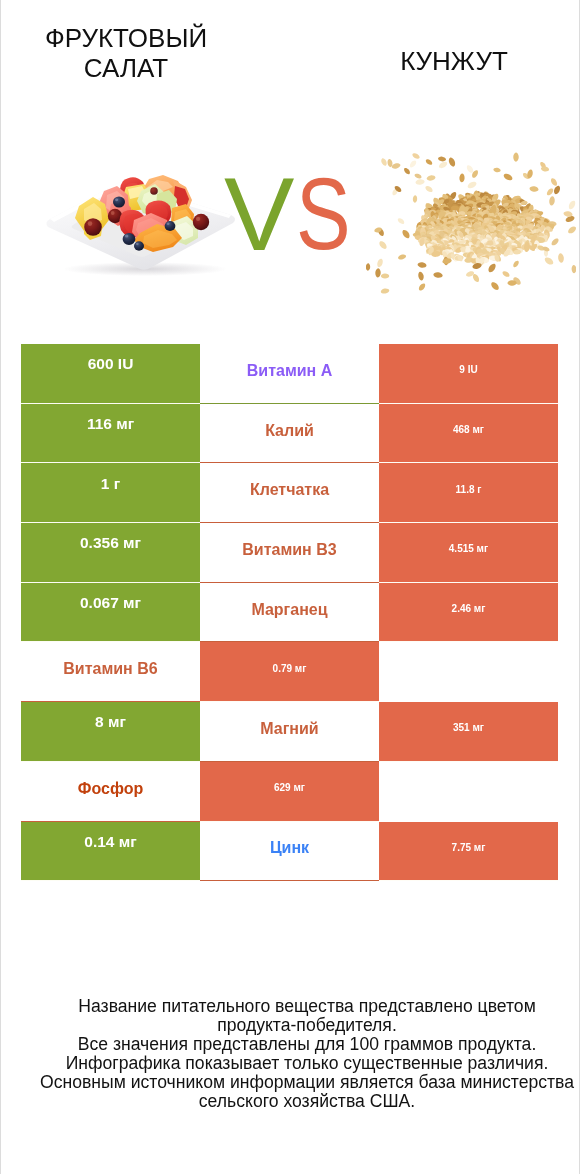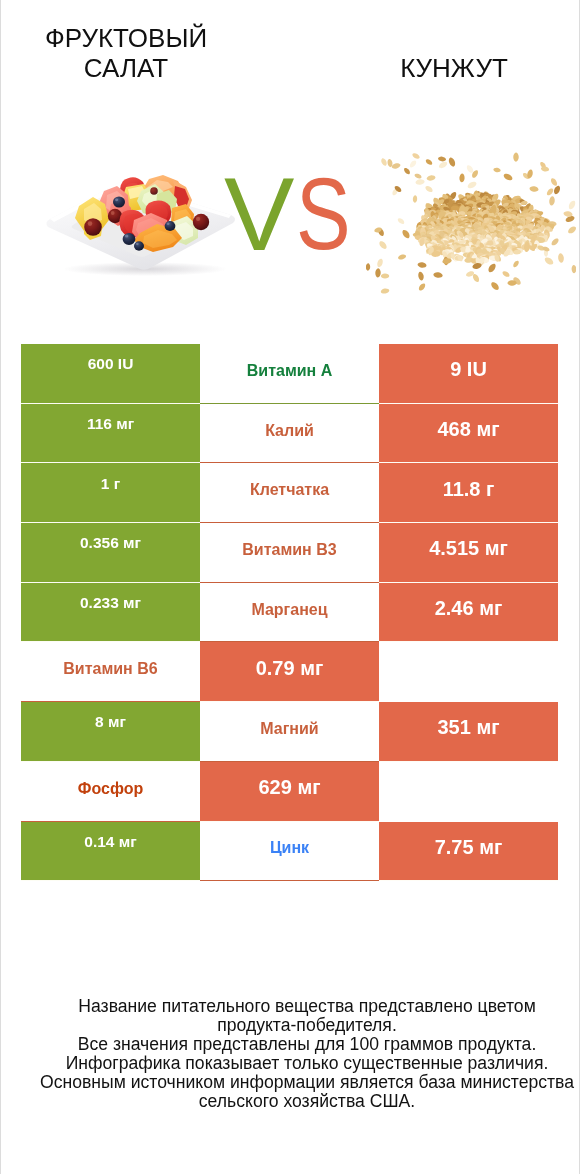--- a/index.html
+++ b/index.html
@@ -11,39 +11,39 @@
 
     overflow:hidden;
   }
   .page{position:relative;width:580px;height:1174px;box-sizing:border-box;
         border-left:1px solid #dcdcdc;border-right:1px solid #dcdcdc;background:#fff;}
   
   .titles{position:absolute;left:0;top:0;width:580px;height:100px;}
   .title{position:absolute;text-align:center;color:#101010;
          font-size:26px;line-height:30px;font-weight:400;transform:translateZ(0);}
   .title.left{left:21px;width:208px;top:23px;}
-  .title.right{left:349px;width:208px;top:53px;}
+  .title.right{left:349px;width:208px;top:46px;}
   
   .hero{position:absolute;left:0;top:0;width:580px;height:330px;}
   .fruit-img{position:absolute;left:40px;top:170px;}
   .sesame-img{position:absolute;left:365px;top:152px;}
   .vs{position:absolute;left:225px;top:179px;width:130px;height:73px;
       font-size:100px;font-weight:400;line-height:69px;}
   .vs span{display:block;position:absolute;top:0;transform-origin:0 0;}
   .vs .v{color:#7ba42d;left:-2.3px;transform:scale(1.056,1.03);}
   .vs .s{color:#e2684a;left:69.5px;transform:scale(0.818,1.014);}
   
   .table{position:absolute;left:20px;top:344px;width:537px;height:597px;}
   .row{position:relative;height:59.7px;display:flex;align-items:stretch;}
   .cell{display:flex;align-items:center;justify-content:center;box-sizing:border-box;
         transform:translateZ(0);}
   .c-left{width:179px;color:#fff;font-size:15.5px;font-weight:700;background:#82a732;
           border-bottom:1px solid #fdfdf4;padding-bottom:18px;}
   .c-mid{width:179px;font-size:16px;font-weight:700;background:#fff;padding-bottom:5px;}
-  .c-right{width:179px;color:#fff;font-size:20px;font-weight:700;background:#e2684a;
+  .c-right{width:179px;color:#fff;font-size:10px;font-weight:700;background:#e2684a;
            border-bottom:1px solid #fffdf6;padding-bottom:7px;}
   
   .footer{position:absolute;left:16px;top:997px;width:580px;text-align:center;
           font-size:17.6px;line-height:19px;color:#121212;transform:translateZ(0);}
 </style>
 </head>
 <body>
 
 <div class="page">
   <div class="titles">
@@ -1203,40 +1203,40 @@
       </svg>
     <div class="vs">
         <span class="v">V</span>
         <span class="s">S</span>
       </div>
   </div>
 
   <div class="table">
       <div class="row">
         <div class="cell c-left win">600 IU</div>
-        <div class="cell c-mid" style="color: #15803d; border-bottom: 1px solid rgb(125, 154, 53);">Витамин А</div>
+        <div class="cell c-mid" style="color: #8b5cf6; border-bottom: 1px solid rgb(125, 154, 53);">Витамин А</div>
         <div class="cell c-right winr">9 IU</div>
       </div>
       <div class="row">
         <div class="cell c-left win">116 мг</div>
         <div class="cell c-mid" style="color: rgb(200, 96, 60); border-bottom: 1px solid rgb(200, 96, 60);">Калий</div>
         <div class="cell c-right winr">468 мг</div>
       </div>
       <div class="row">
         <div class="cell c-left win">1 г</div>
         <div class="cell c-mid" style="color: rgb(200, 96, 60); border-bottom: 1px solid rgb(200, 96, 60);">Клетчатка</div>
         <div class="cell c-right winr">11.8 г</div>
       </div>
       <div class="row">
         <div class="cell c-left win">0.356 мг</div>
         <div class="cell c-mid" style="color: rgb(200, 96, 60); border-bottom: 1px solid rgb(200, 96, 60);">Витамин B3</div>
         <div class="cell c-right winr">4.515 мг</div>
       </div>
       <div class="row">
-        <div class="cell c-left win">0.233 мг</div>
+        <div class="cell c-left win">0.067 мг</div>
         <div class="cell c-mid" style="color: rgb(200, 96, 60); border-bottom: 1px solid rgb(200, 96, 60);">Марганец</div>
         <div class="cell c-right winr">2.46 мг</div>
       </div>
       <div class="row">
         <div class="cell c-mid" style="color: rgb(200, 96, 60); border-bottom: 1px solid rgb(200, 96, 60);">Витамин B6</div>
         <div class="cell c-right winr">0.79 мг</div>
       </div>
       <div class="row">
         <div class="cell c-left win">8 мг</div>
         <div class="cell c-mid" style="color: rgb(200, 96, 60); border-bottom: 1px solid rgb(200, 96, 60);">Магний</div>

